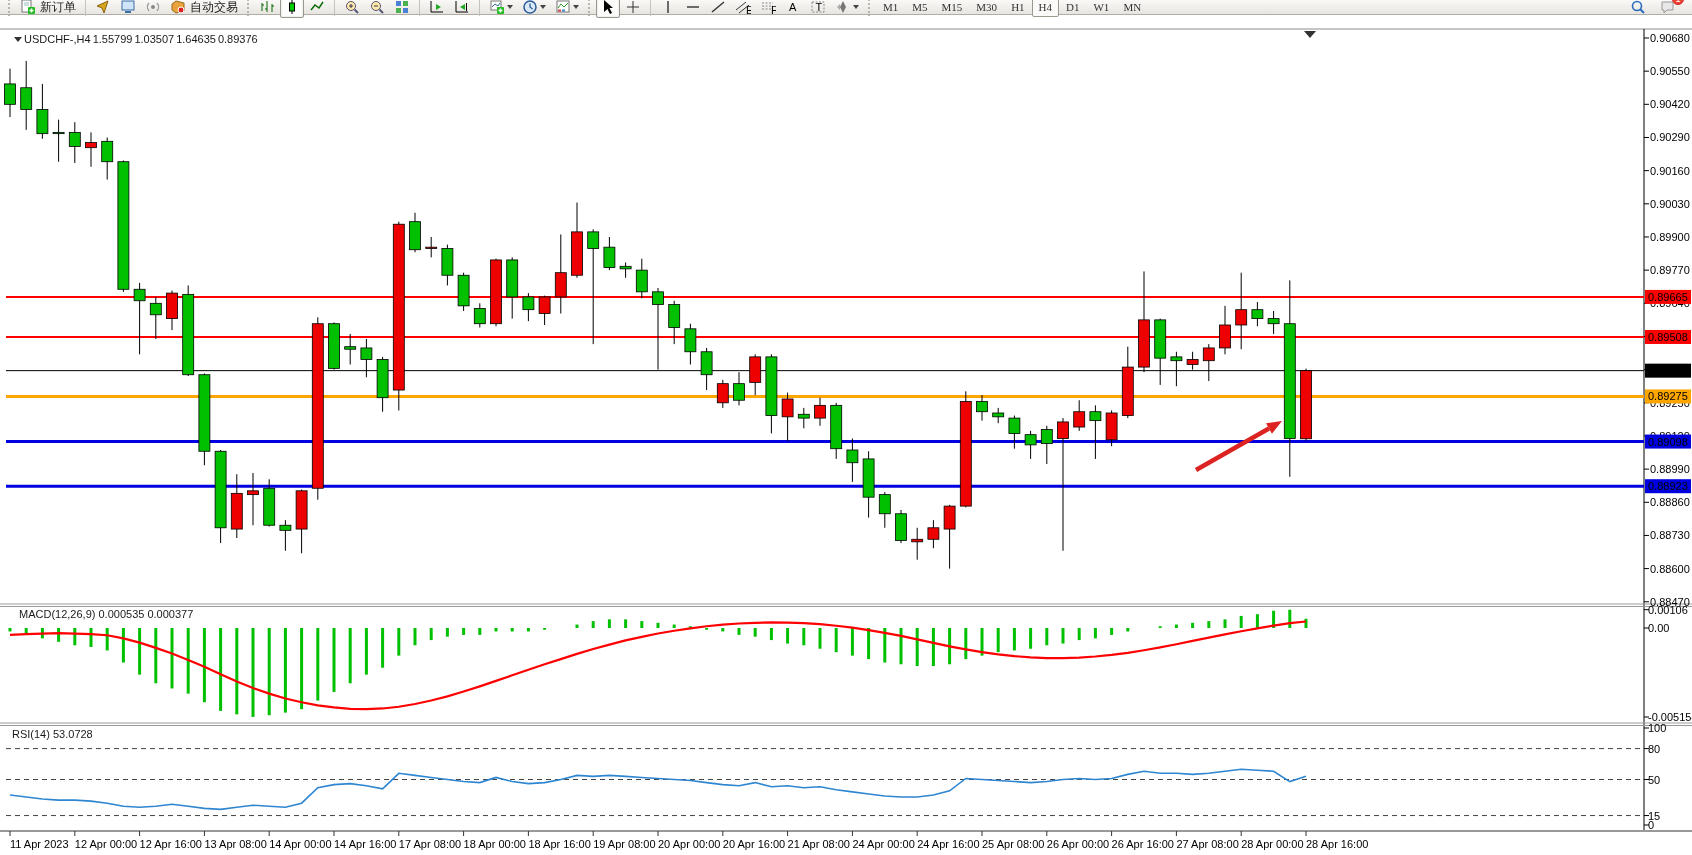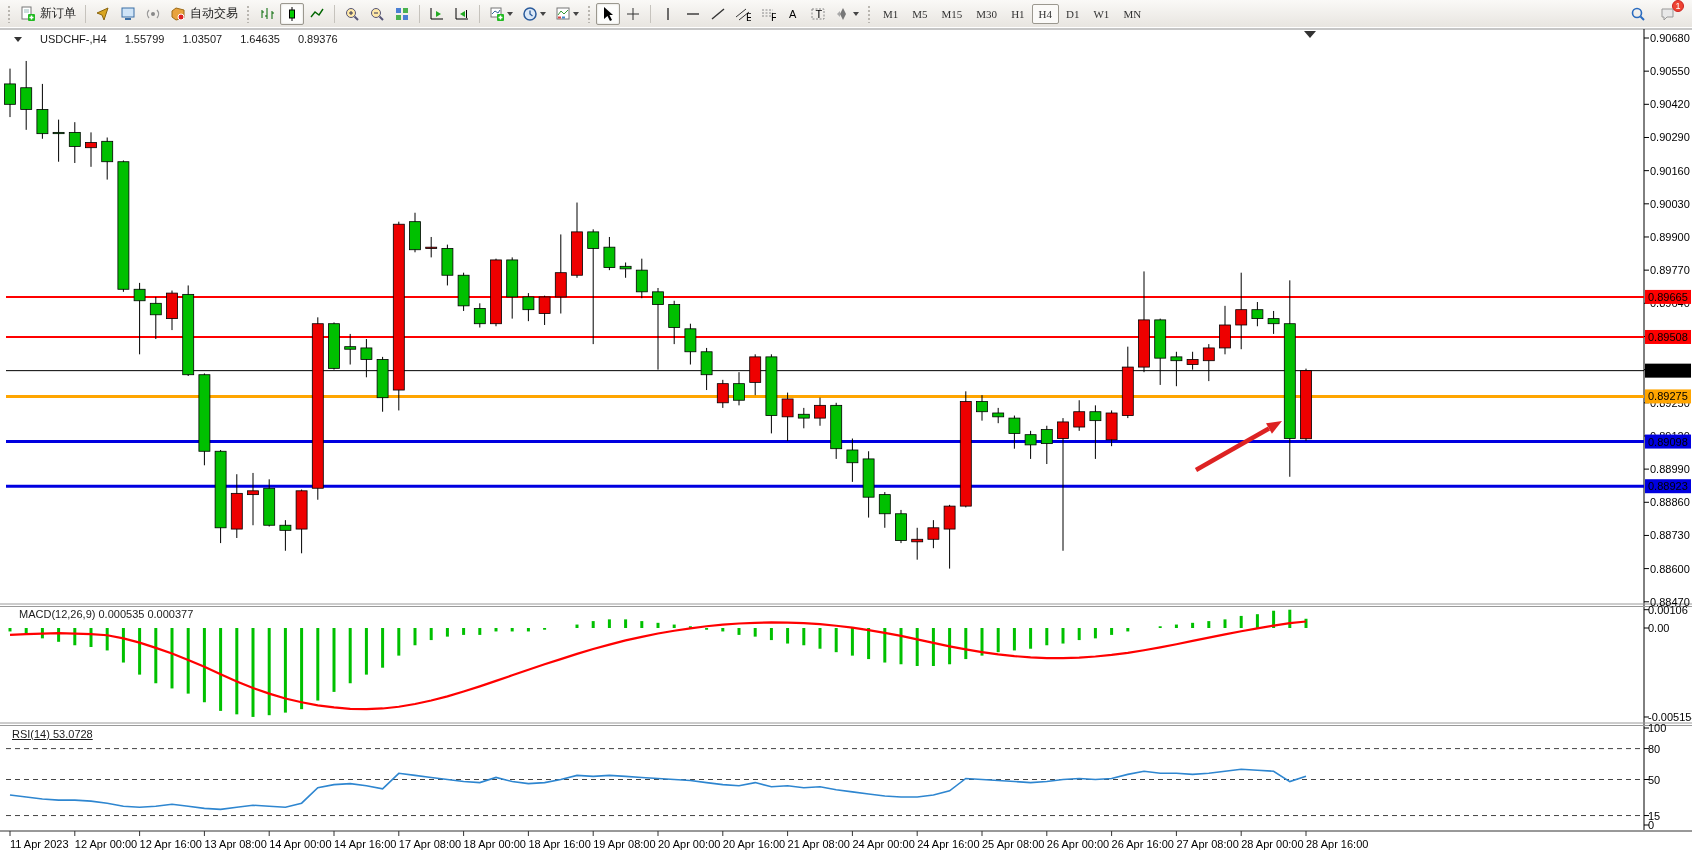--- a/index.html
+++ b/index.html
@@ -1,19 +1,19 @@
 <!DOCTYPE html>
 <html><head>
 <meta charset="utf-8">
 <style>
   * { margin:0; padding:0; box-sizing:border-box; }
   html,body { width:1692px; height:855px; overflow:hidden; background:#fff;
     font-family:"Liberation Sans", sans-serif; }
   
-  #toolbar { position:absolute; left:0; top:0; width:1692px; height:28px;
+  #toolbar { position:absolute; left:0; top:0; width:1692px; height:15px;
     background:linear-gradient(#faf9f7,#e8e5e0); border-bottom:1px solid #b0ada7;
     display:flex; align-items:center; padding:0 4px; gap:1px; }
   .grip { width:5px; height:18px; margin:0 3px;
     background-image:radial-gradient(circle, #b9b6b0 1px, transparent 1.2px);
     background-size:4px 4px; }
   .sep { width:1px; height:18px; background:#c6c3bd; margin:0 4px; }
   .tbtn { height:22px; min-width:24px; display:inline-flex; align-items:center;
     justify-content:center; border:1px solid transparent; border-radius:2px;
     padding:0 3px; font-size:12px; color:#222; cursor:default; }
   .tbtn.pressed { border:1px solid #9b988f; background:#fdfdfc; box-shadow:inset 0 0 2px #cfccc4; }
@@ -25,26 +25,26 @@
   .tf-btn.pressed { border:1px solid #9b988f; background:#fbfaf8; }
   #tb-right { margin-left:auto; display:flex; align-items:center; gap:6px; padding-right:8px; }
   .badge-red { position:absolute; right:-5px; top:-4px; width:12px; height:12px; border-radius:50%;
     background:#e43; color:#fff; font-size:9px; display:flex; align-items:center; justify-content:center;
     border:1px solid #c22; }
   
   #left-strip { position:absolute; left:0; top:27px; width:6px; height:828px;
     background:#edeae5; border-right:1px solid #979289; }
   #chart-svg { position:absolute; left:0; top:27px; }
   .overlay { position:absolute; font-size:11px; color:#1a1a1a; white-space:nowrap; z-index:5; }
-  #chart-title { left:14px; top:33px; display:flex; align-items:center; gap:16px; }
+  #chart-title { left:14px; top:33px; display:flex; align-items:center; gap:0; }
   #chart-title .tri { width:0; height:0; border-left:4px solid transparent; border-right:4px solid transparent;
     border-top:5px solid #333; display:inline-block; }
   #chart-title span { margin-right:2px; }
   #macd-label { left:12px; top:608px;padding-left:7px; }
-  #rsi-label  { left:12px; top:728px;text-decoration:underline; }
+  #rsi-label  { left:12px; top:728px; }
   svg text { font-family:"Liberation Sans", sans-serif; font-size:11px; fill:#000; }
   .icon16 { width:16px; height:16px; display:block; }
 </style>
 </head>
 <body>
 
 <div id="toolbar">
   <div class="grip"></div>
 
   <div class="tbtn">

